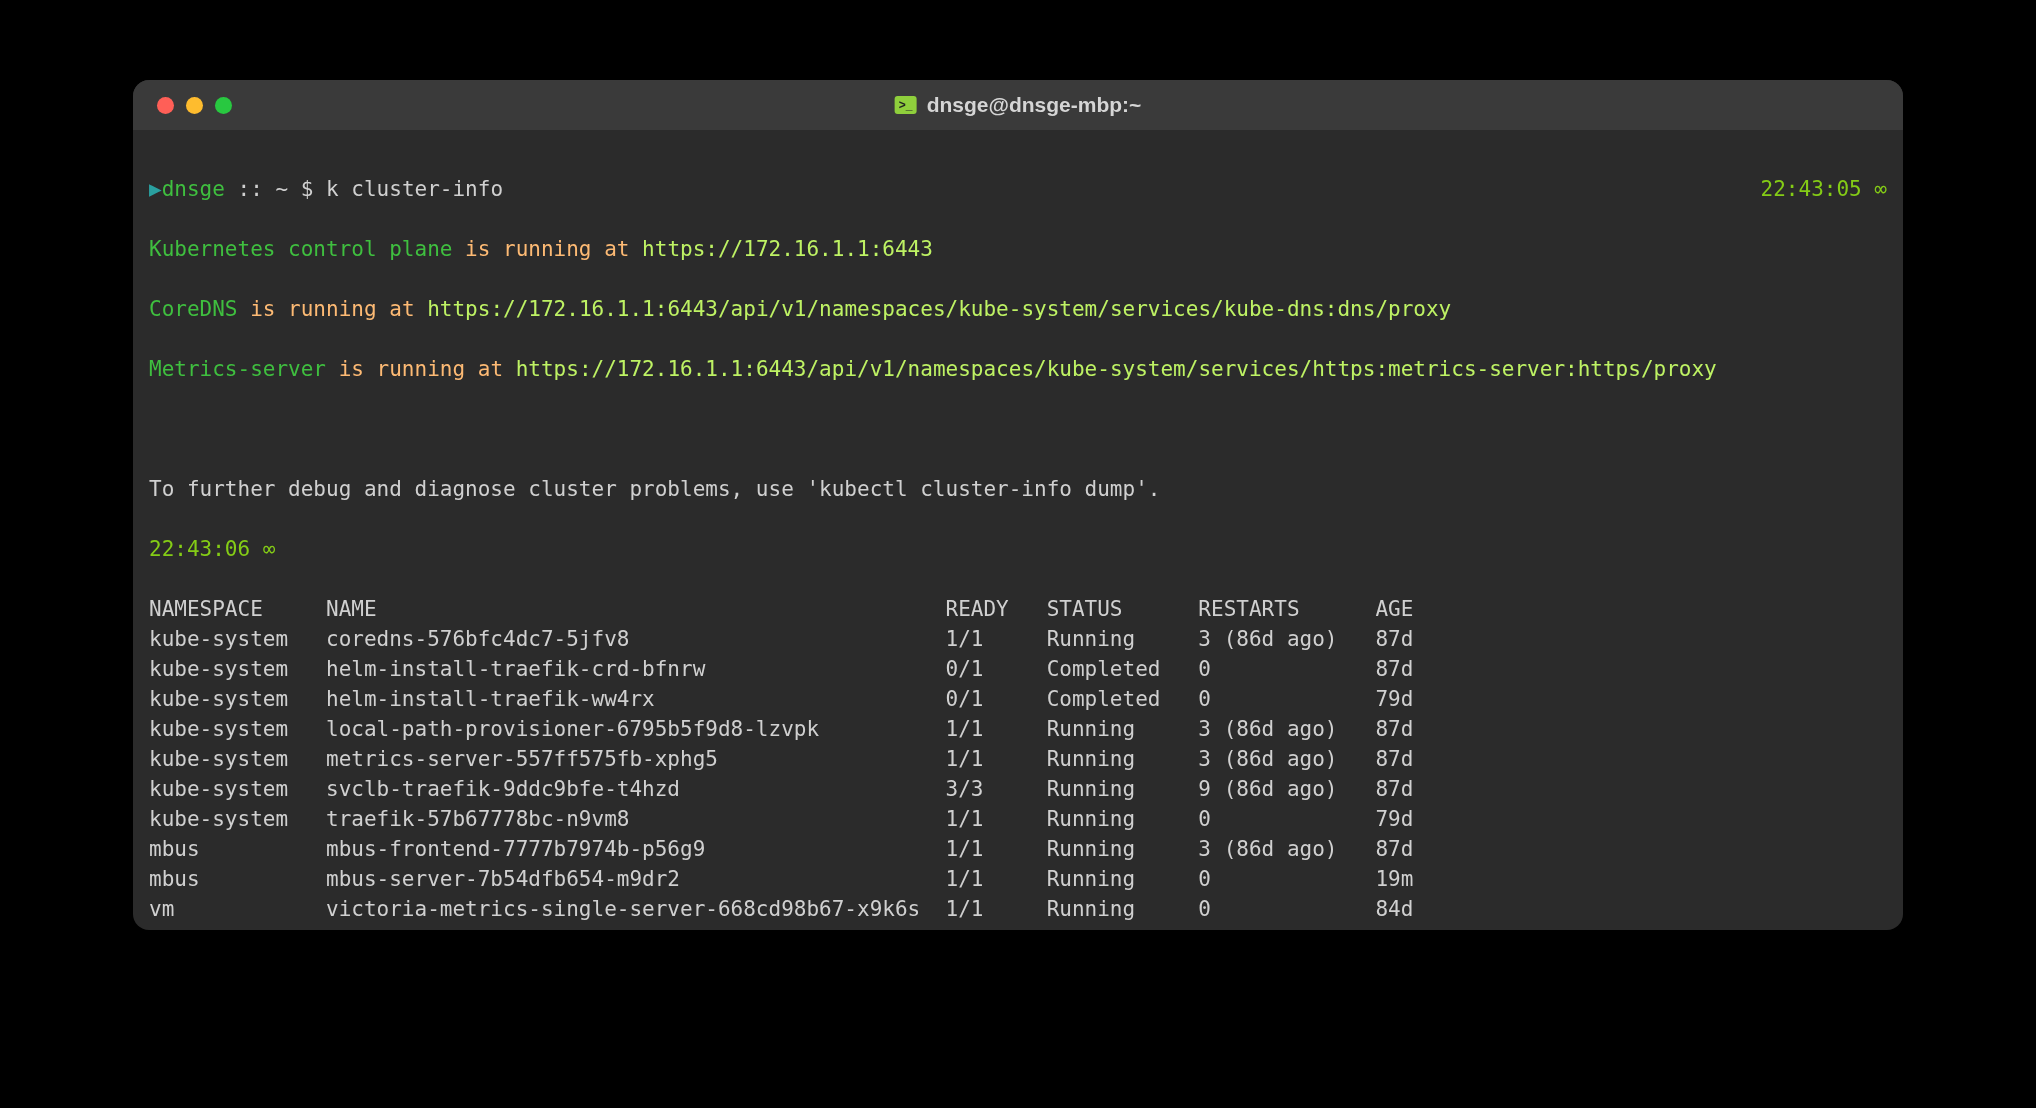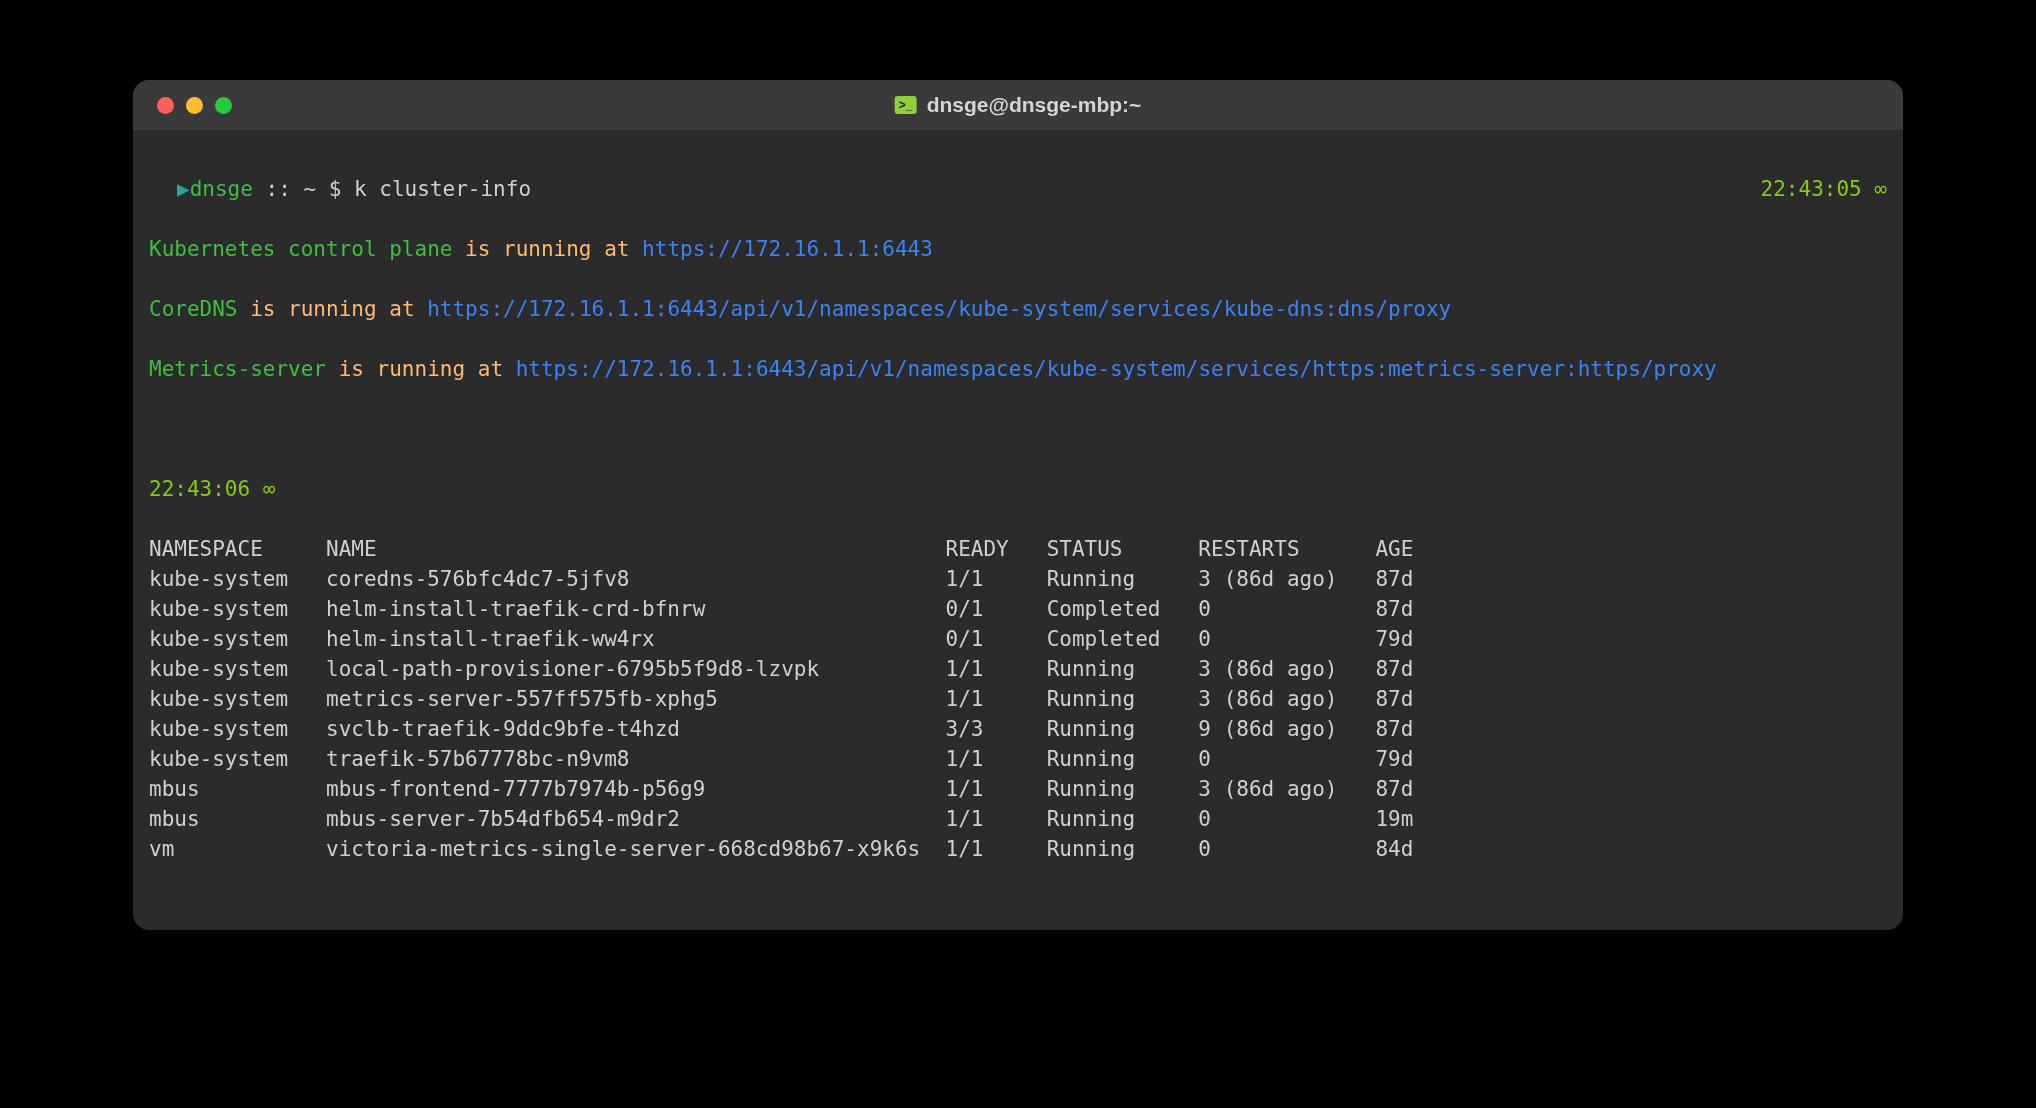--- a/index.html
+++ b/index.html
@@ -71,24 +71,24 @@
   .term-body {
     flex: 1;
     padding: 14px 16px;
     font-size: 21px;
     line-height: 30px;
     color: #d0d0d0;
     white-space: pre;
     overflow: hidden;
   }
   .line { display: flex; justify-content: space-between; }
-  .left { flex: 0 0 auto; margin-left: 28px; }
+  .left { flex: 0 0 auto; }
   .right { flex: 0 0 auto; color: #84cc16; }
   .g { color: #3fbf3f; text-align: right; }   
-  .y { color: #3b82f6; }   
+  .y { color: #bef264; }   
   .at { color: #fdba74; }
   .user { color: #3fbf3f; }
   .prompt-arrow { color: #2aa0a0; }
   .prompt-dollar { color: #d0d0d0; }
   #pods-table { white-space: pre; }
 </style>
 </head>
 <body>
 
 <div class="terminal-window">
@@ -103,17 +103,18 @@
       <span>dnsge@dnsge-mbp:~</span>
     </div>
   </div>
 
   <div class="term-body">
 <div class="line"><span class="left"><span class="prompt-arrow">▶</span><span class="user">dnsge</span><span> :: </span><span>~</span><span class="prompt-dollar"> $ </span><span>k cluster-info</span></span><span class="right">22:43:05 ∞</span></div>
 <div><span class="g">Kubernetes control plane</span><span class="at"> is running at </span><span class="y">https://172.16.1.1:6443</span></div>
 <div><span class="g">CoreDNS</span><span class="at"> is running at </span><span class="y">https://172.16.1.1:6443/api/v1/namespaces/kube-system/services/kube-dns:dns/proxy</span></div>
 <div><span class="g">Metrics-server</span><span class="at"> is running at </span><span class="y">https://172.16.1.1:6443/api/v1/namespaces/kube-system/services/https:metrics-server:https/proxy</span></div>
 <div> </div>
+<div>To further debug and diagnose cluster problems, use 'kubectl cluster-info dump'.</div>
 <div class="line"><span class="right">22:43:06 ∞</span></div>
 <div id="pods-table"><div>NAMESPACE     NAME                                             READY   STATUS      RESTARTS      AGE</div><div>kube-system   coredns-576bfc4dc7-5jfv8                         1/1     Running     3 (86d ago)   87d</div><div>kube-system   helm-install-traefik-crd-bfnrw                   0/1     Completed   0             87d</div><div>kube-system   helm-install-traefik-ww4rx                       0/1     Completed   0             79d</div><div>kube-system   local-path-provisioner-6795b5f9d8-lzvpk          1/1     Running     3 (86d ago)   87d</div><div>kube-system   metrics-server-557ff575fb-xphg5                  1/1     Running     3 (86d ago)   87d</div><div>kube-system   svclb-traefik-9ddc9bfe-t4hzd                     3/3     Running     9 (86d ago)   87d</div><div>kube-system   traefik-57b67778bc-n9vm8                         1/1     Running     0             79d</div><div>mbus          mbus-frontend-7777b7974b-p56g9                   1/1     Running     3 (86d ago)   87d</div><div>mbus          mbus-server-7b54dfb654-m9dr2                     1/1     Running     0             19m</div><div>vm            victoria-metrics-single-server-668cd98b67-x9k6s  1/1     Running     0             84d</div></div>
 
   </div>
 </div>
 
 </body></html>

